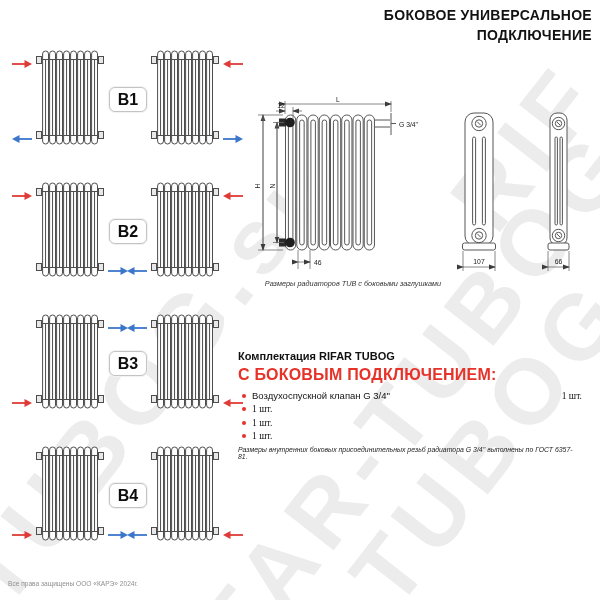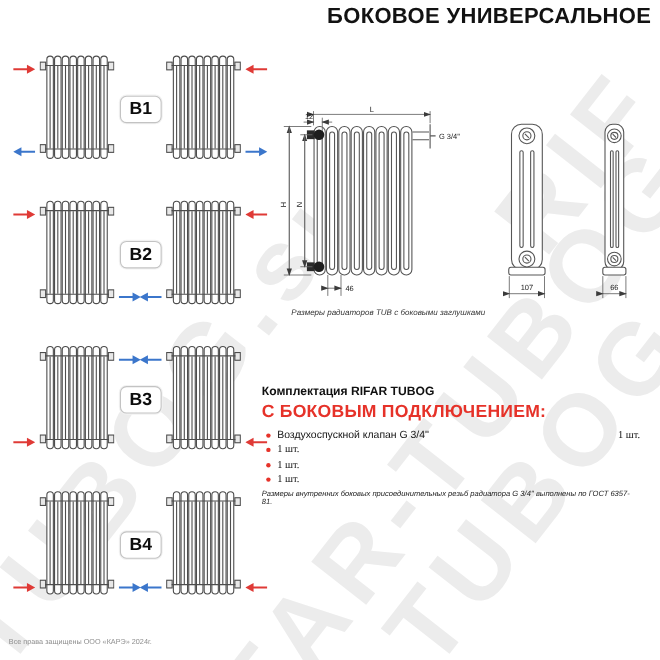--- a/index.html
+++ b/index.html
@@ -6,21 +6,21 @@
   .page{position:relative;width:600px;height:600px;background:#ffffff;overflow:hidden;
         font-family:"Liberation Sans","DejaVu Sans",sans-serif;color:#161616;}
   .abs{position:absolute;}
   .layer{z-index:1;}
   
   .wm{position:absolute;z-index:0;font-weight:800;white-space:nowrap;
       transform-origin:0 0;transform:rotate(-52deg);letter-spacing:10px;
       font-size:92px;user-select:none;pointer-events:none;}
   
   .title{right:8px;top:6px;width:420px;text-align:right;font-weight:800;
-         font-size:20px;line-height:19.5px;letter-spacing:0.3px;color:#121212;}
+         font-size:14px;line-height:19.5px;letter-spacing:0.3px;color:#121212;}
   
   .scheme-row{position:absolute;left:0;width:242px;height:97px;}
   .rad{position:absolute;top:0;}
   .scheme-label{position:absolute;left:98px;top:38px;width:36px;height:23px;
         background:#fff;border:1.5px solid #c3c3c3;border-radius:6px;
         display:flex;align-items:center;justify-content:center;
         font-weight:800;font-size:16px;color:#0d0d0d;box-shadow:0 0 0 1px #f2f2f2;}
   .arrow{position:absolute;width:20px;height:10px;}
   .arrow.left svg{transform:scaleX(-1);}
   
@@ -53,20 +53,21 @@
 
   <div id="wm-layer">
       <div class="wm" style="left: -60px; top: 560px; color: rgb(236, 236, 236);">TUBOG.su</div>
       <div class="wm" style="left: 110px; top: 700px; color: rgb(236, 236, 236);">RIFAR-TUBOG</div>
       <div class="wm" style="left: 330px; top: 560px; color: rgb(236, 236, 236);">TUBOG.su</div>
       <div class="wm" style="left: 430px; top: 185px; color: rgb(236, 236, 236);">RIF</div>
     </div>
 
   <div class="abs layer title">
     <div>БОКОВОЕ УНИВЕРСАЛЬНОЕ</div>
+    <div>ПОДКЛЮЧЕНИЕ</div>
   </div>
 
   <div id="schemes" class="abs layer" style="left:0;top:3px;width:242px;height:560px;margin-left:11px;">
       <div class="scheme-row" style="top: 46px;">
         <div class="rad" style="left: 25px;"><svg width="68" height="97" viewBox="0 0 68 97" xmlns="http://www.w3.org/2000/svg">
             <g stroke="#4d4d4d" stroke-width="1" fill="#fefefe">
               <rect x="0.5" y="7.5" width="5" height="7" fill="#e8e8e8"></rect>
               <rect x="0.5" y="82.5" width="5" height="7" fill="#e8e8e8"></rect>
               <rect x="62.5" y="7.5" width="5" height="7" fill="#e8e8e8"></rect>
               <rect x="62.5" y="82.5" width="5" height="7" fill="#e8e8e8"></rect>

